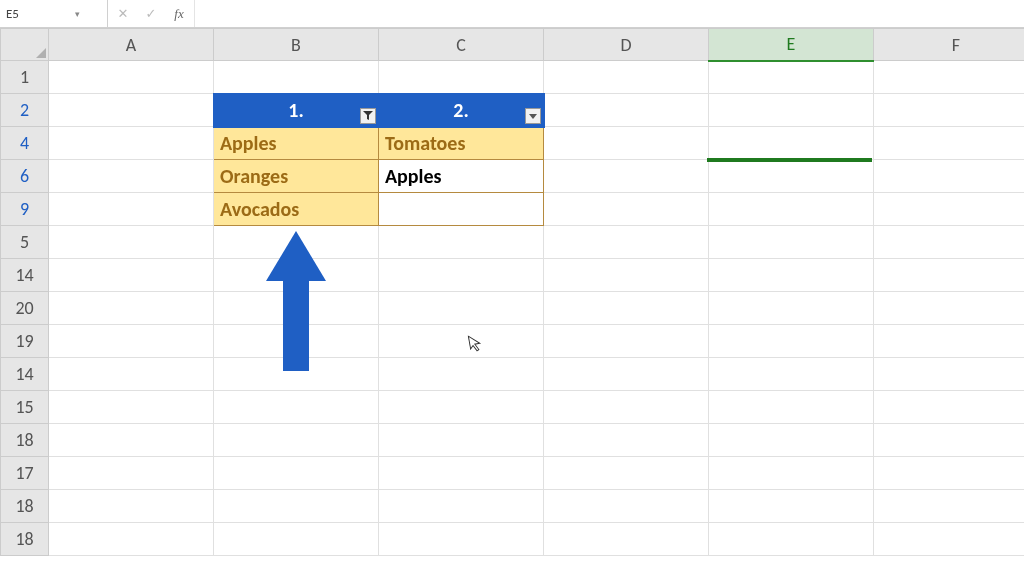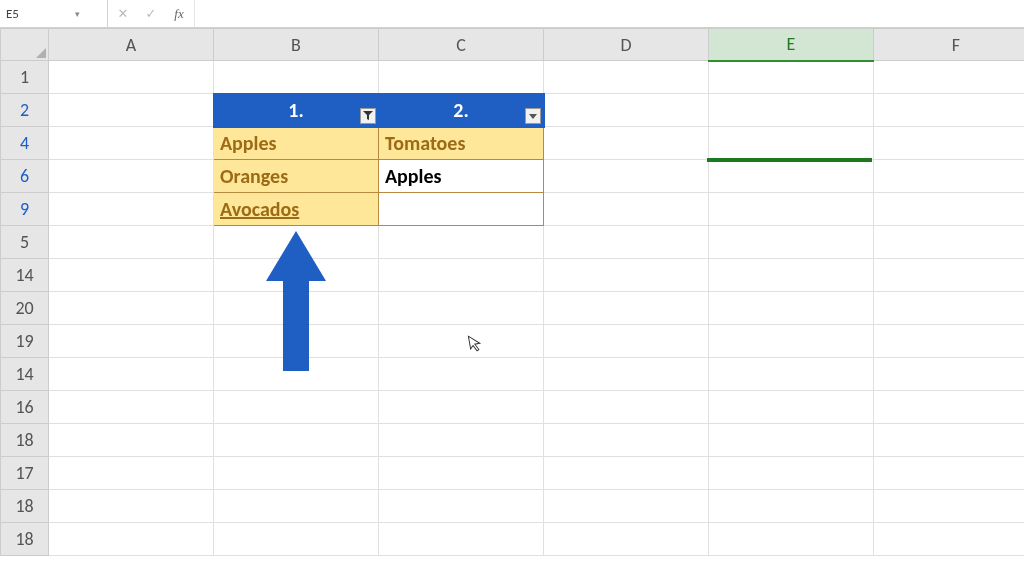--- a/index.html
+++ b/index.html
@@ -241,21 +241,21 @@
           <td class="cell" style="height: 33px;"></td>
           <td class="cell data hl" style="height: 33px;">Oranges</td>
           <td class="cell data plain" style="height: 33px;">Apples</td>
           <td class="cell" style="height: 33px;"></td>
           <td class="cell" style="height: 33px;"></td>
           <td class="cell" style="height: 33px;"></td>
         </tr>
         <tr>
           <th class="row-head blue">9</th>
           <td class="cell" style="height: 33px;"></td>
-          <td class="cell data hl" style="height: 33px; text-decoration: underline;">Avocados</td>
+          <td class="cell data hl" style="height: 33px;">Avocados</td>
           <td class="cell data plain" style="height: 33px;"></td>
           <td class="cell" style="height: 33px;"></td>
           <td class="cell" style="height: 33px;"></td>
           <td class="cell" style="height: 33px;"></td>
         </tr>
         <tr>
           <th class="row-head">5</th>
           <td class="cell" style="height: 33px;"></td>
           <td class="cell" style="height: 33px;"></td>
           <td class="cell" style="height: 33px;"></td>
@@ -293,21 +293,21 @@
         <tr>
           <th class="row-head">14</th>
           <td class="cell" style="height: 33px;"></td>
           <td class="cell" style="height: 33px;"></td>
           <td class="cell" style="height: 33px;"></td>
           <td class="cell" style="height: 33px;"></td>
           <td class="cell" style="height: 33px;"></td>
           <td class="cell" style="height: 33px;"></td>
         </tr>
         <tr>
-          <th class="row-head">16</th>
+          <th class="row-head">15</th>
           <td class="cell" style="height: 33px;"></td>
           <td class="cell" style="height: 33px;"></td>
           <td class="cell" style="height: 33px;"></td>
           <td class="cell" style="height: 33px;"></td>
           <td class="cell" style="height: 33px;"></td>
           <td class="cell" style="height: 33px;"></td>
         </tr>
         <tr>
           <th class="row-head">18</th>
           <td class="cell" style="height: 33px;"></td>

